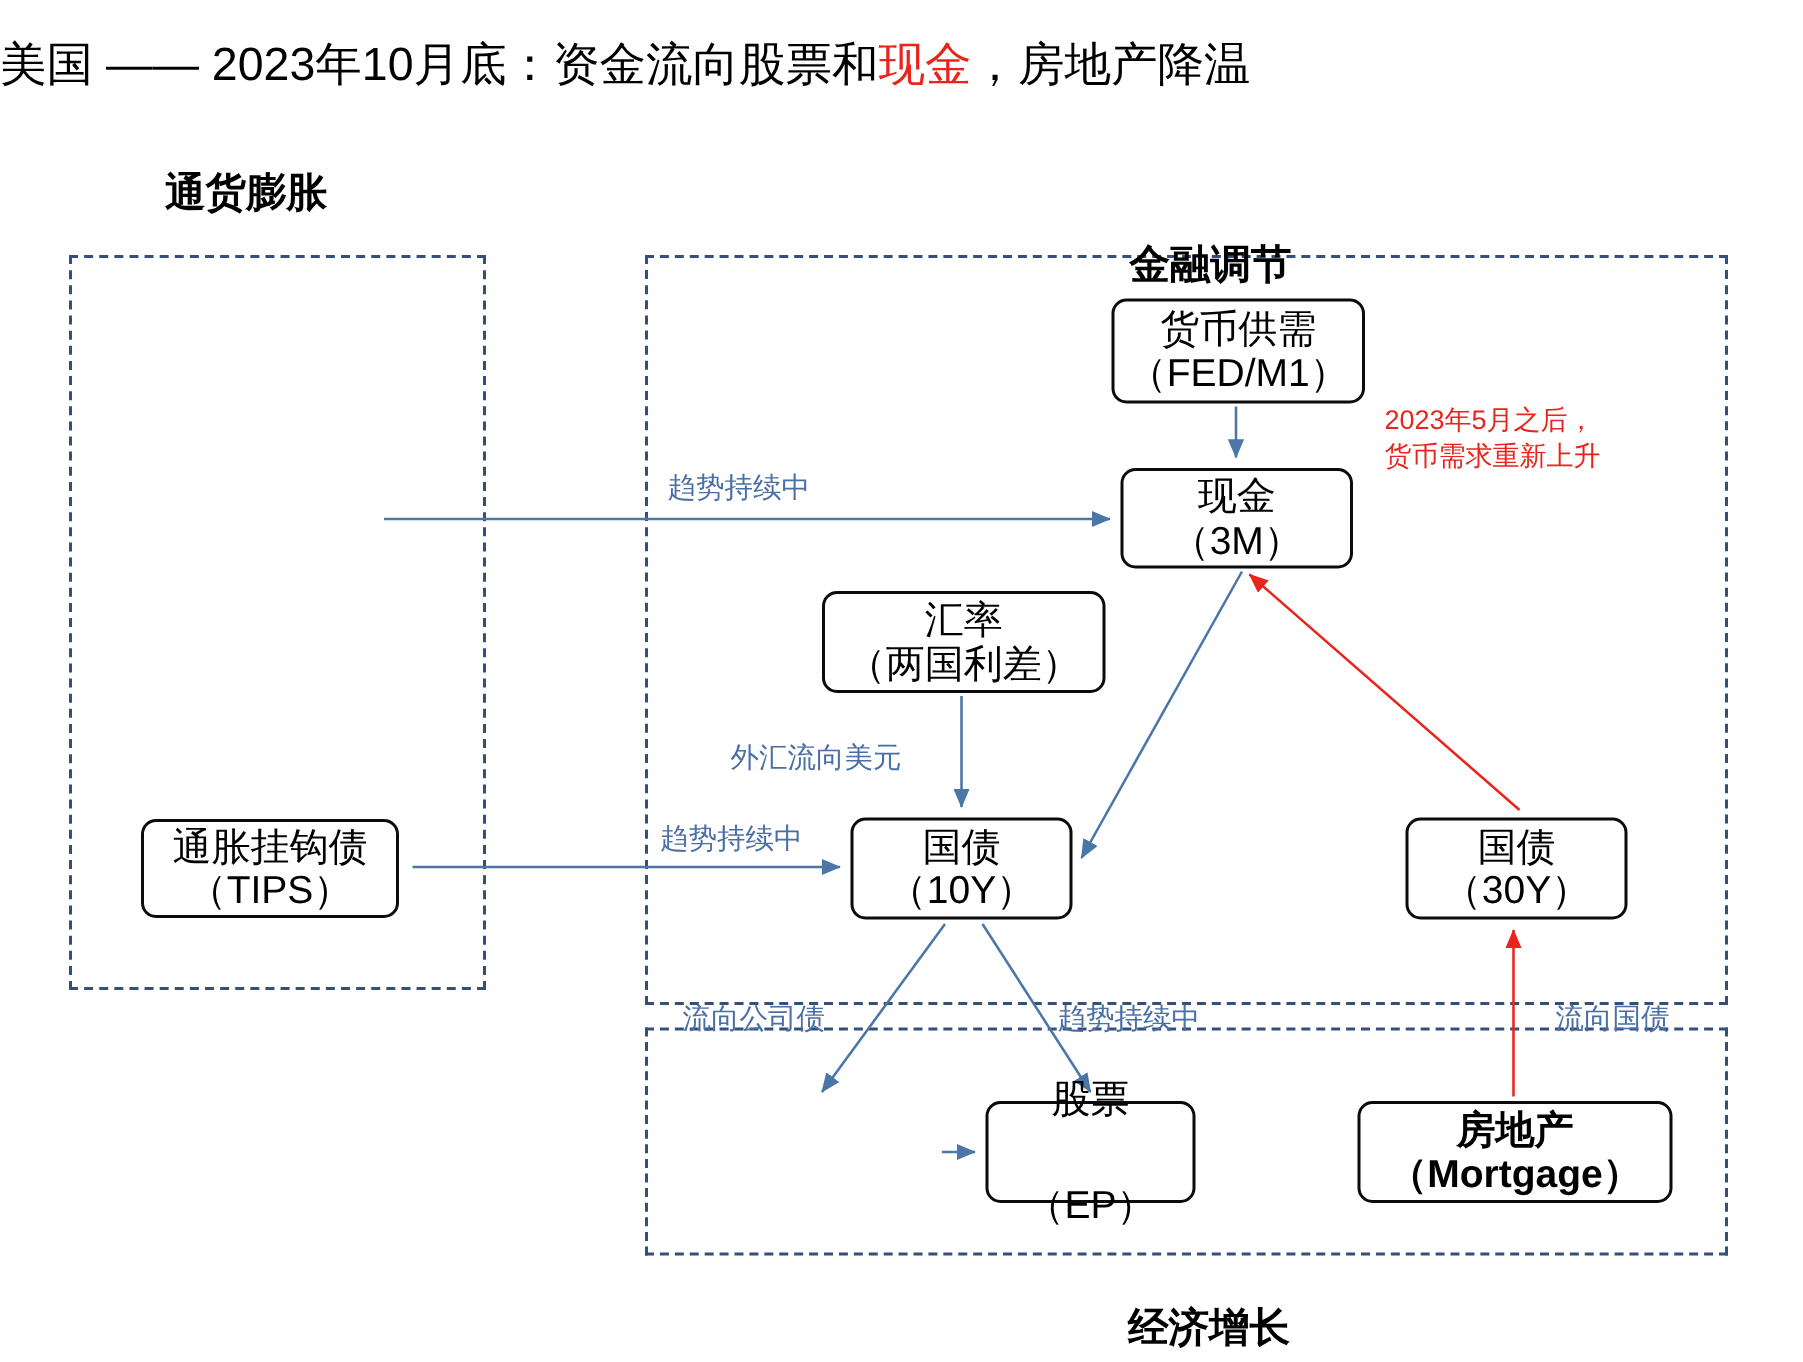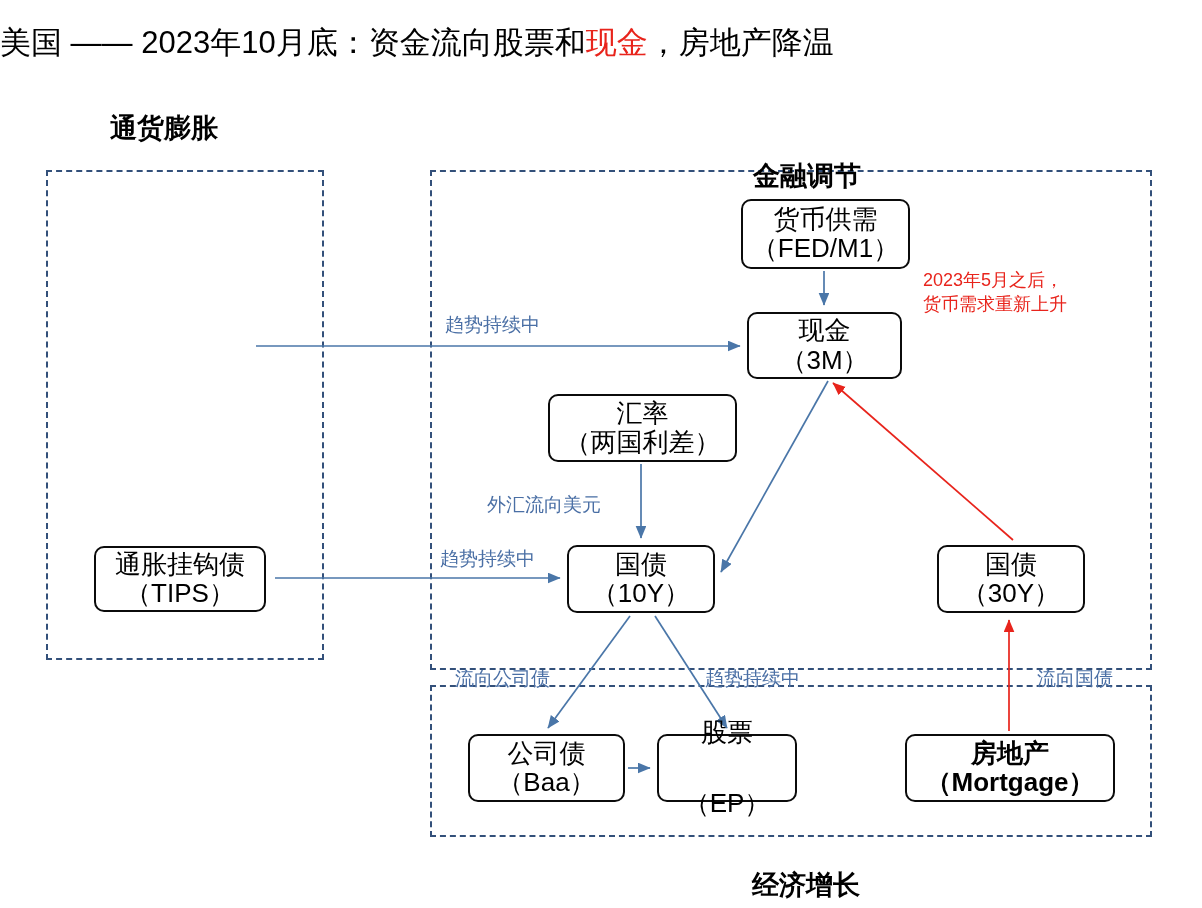--- a/index.html
+++ b/index.html
@@ -168,24 +168,20 @@
   <div class="node" id="n-ust10">
     <div class="l1">国债</div>
     <div class="l2">（10Y）</div>
   </div>
 
   <div class="node" id="n-ust30">
     <div class="l1">国债</div>
     <div class="l2">（30Y）</div>
   </div>
 
-  <div class="node" id="n-corp">
-    <div class="l1">公司债</div>
-    <div class="l2">（Baa）</div>
-  </div>
 
   <div class="node" id="n-equity">
     <div class="l1">股票</div>
     <div class="l2">（EP）</div>
   </div>
 
   <div class="node" id="n-re">
     <div class="l1">房地产</div>
     <div class="l2">（Mortgage）</div>
   </div>

